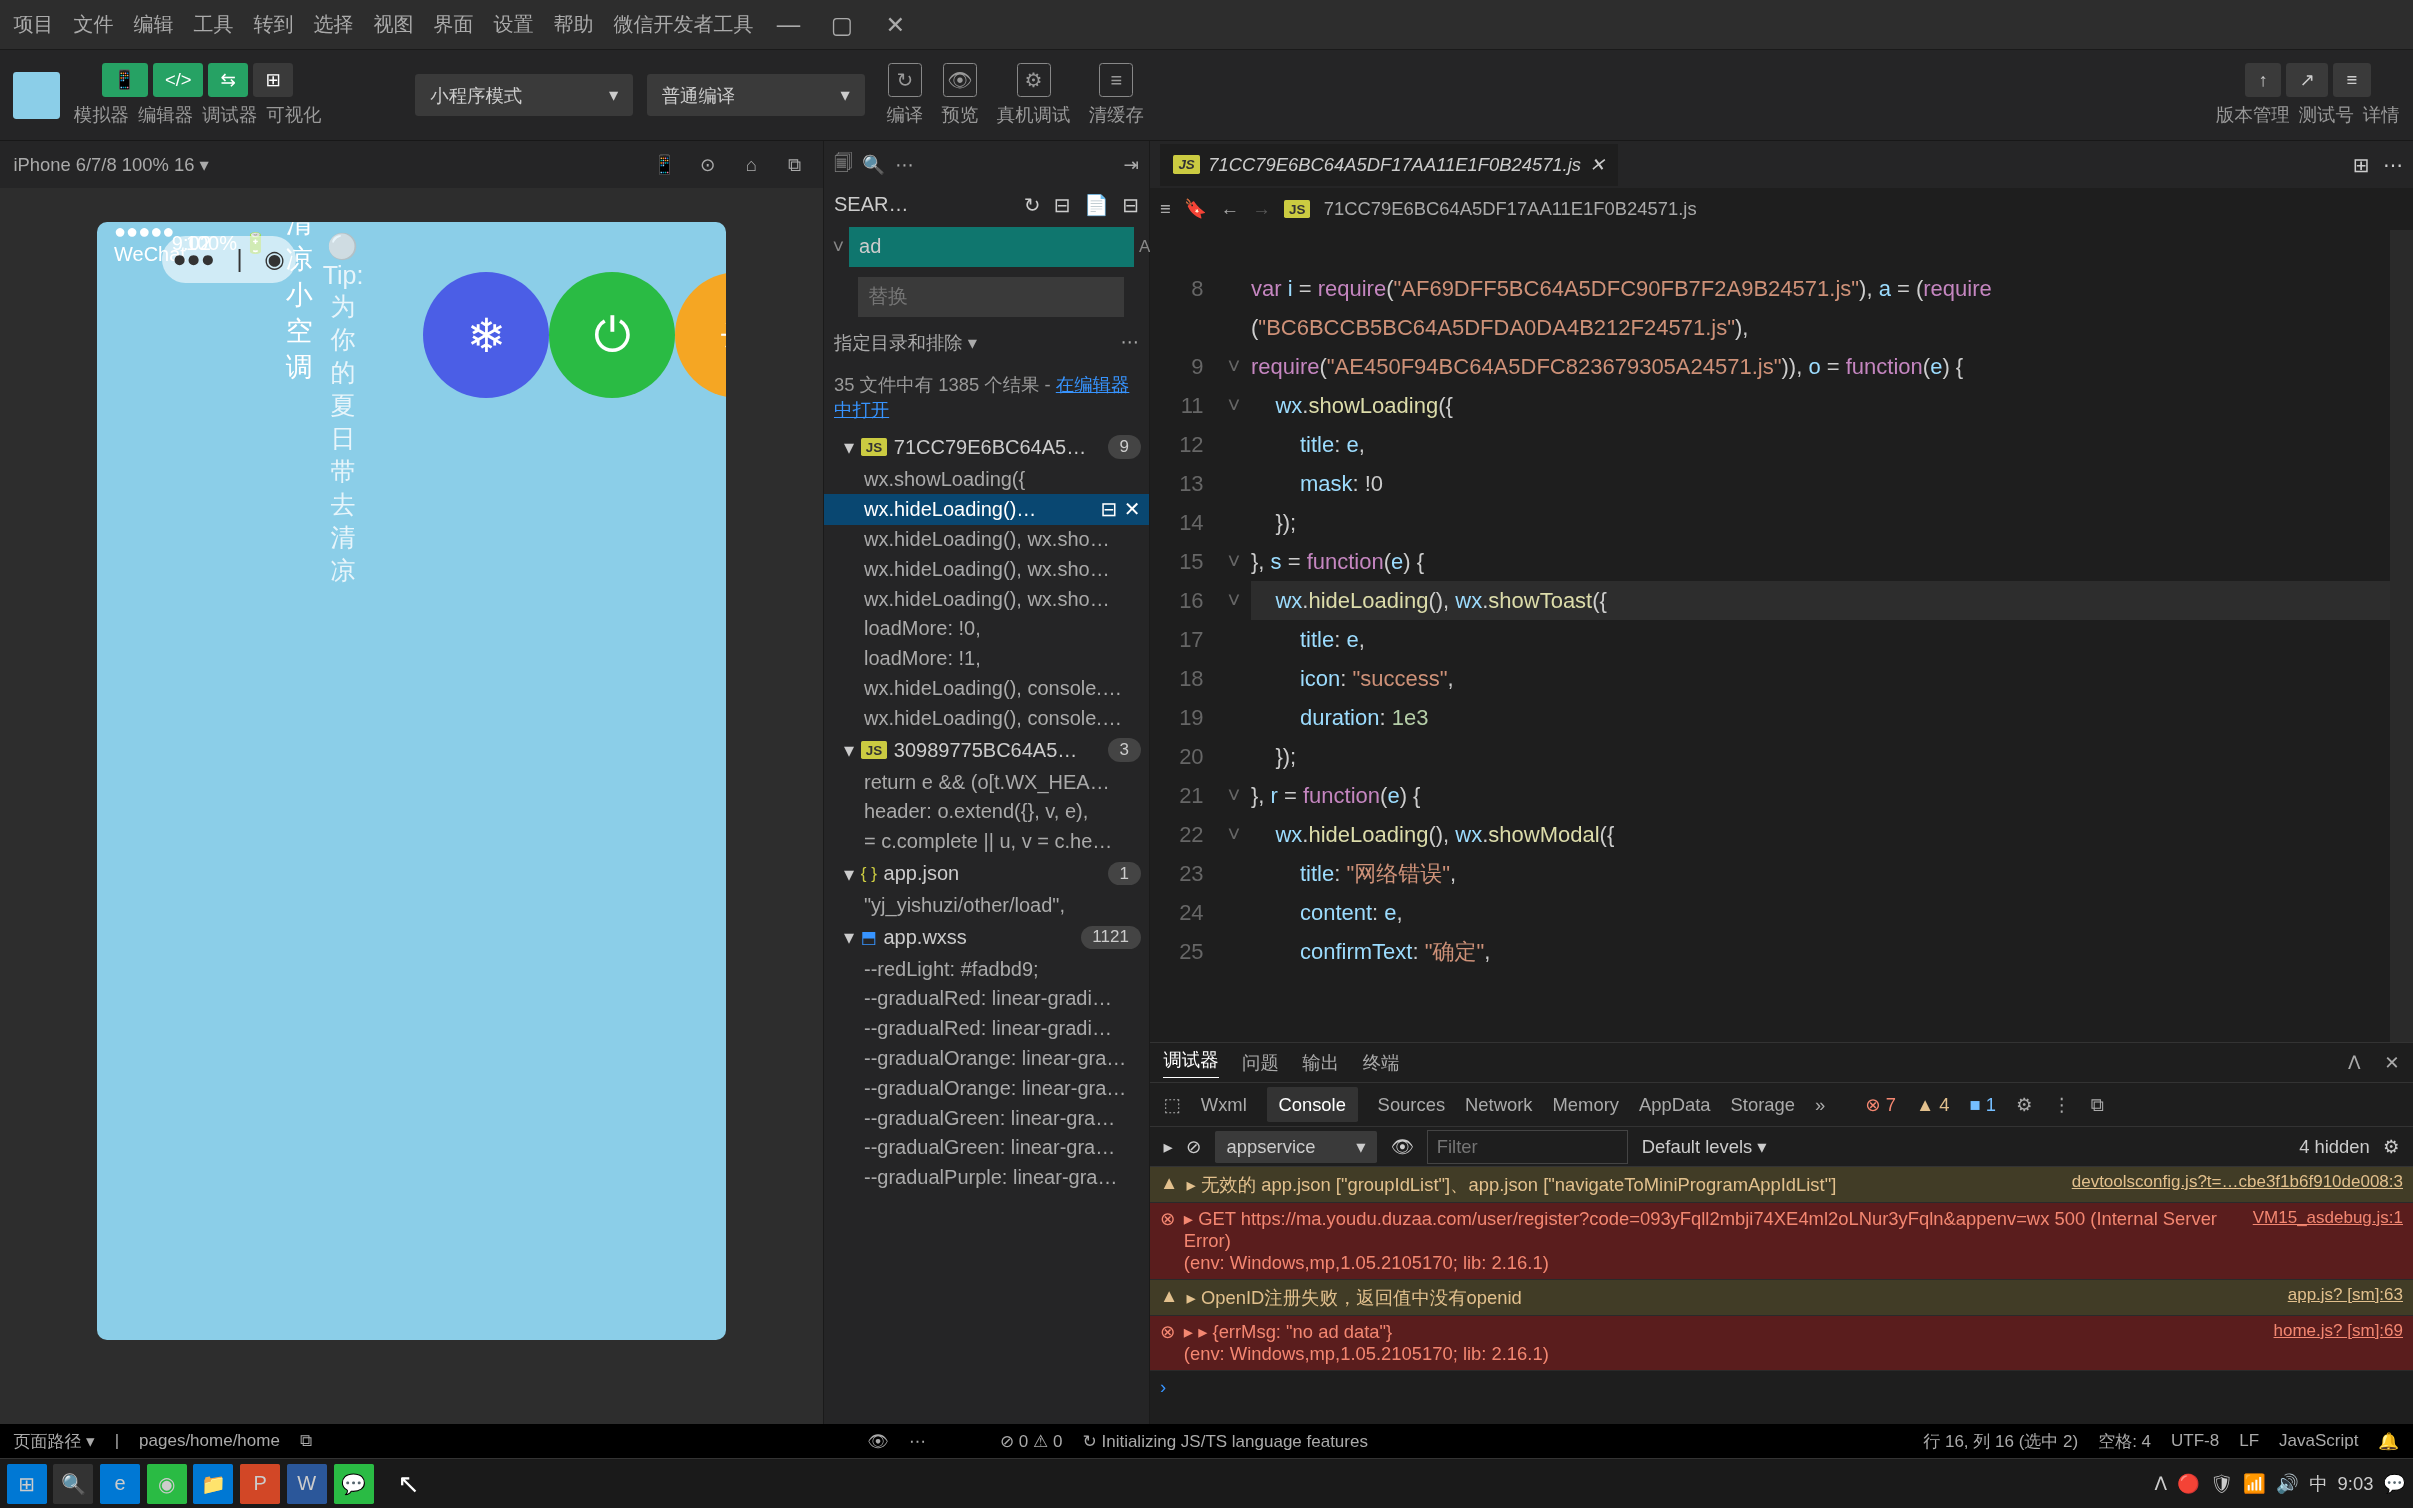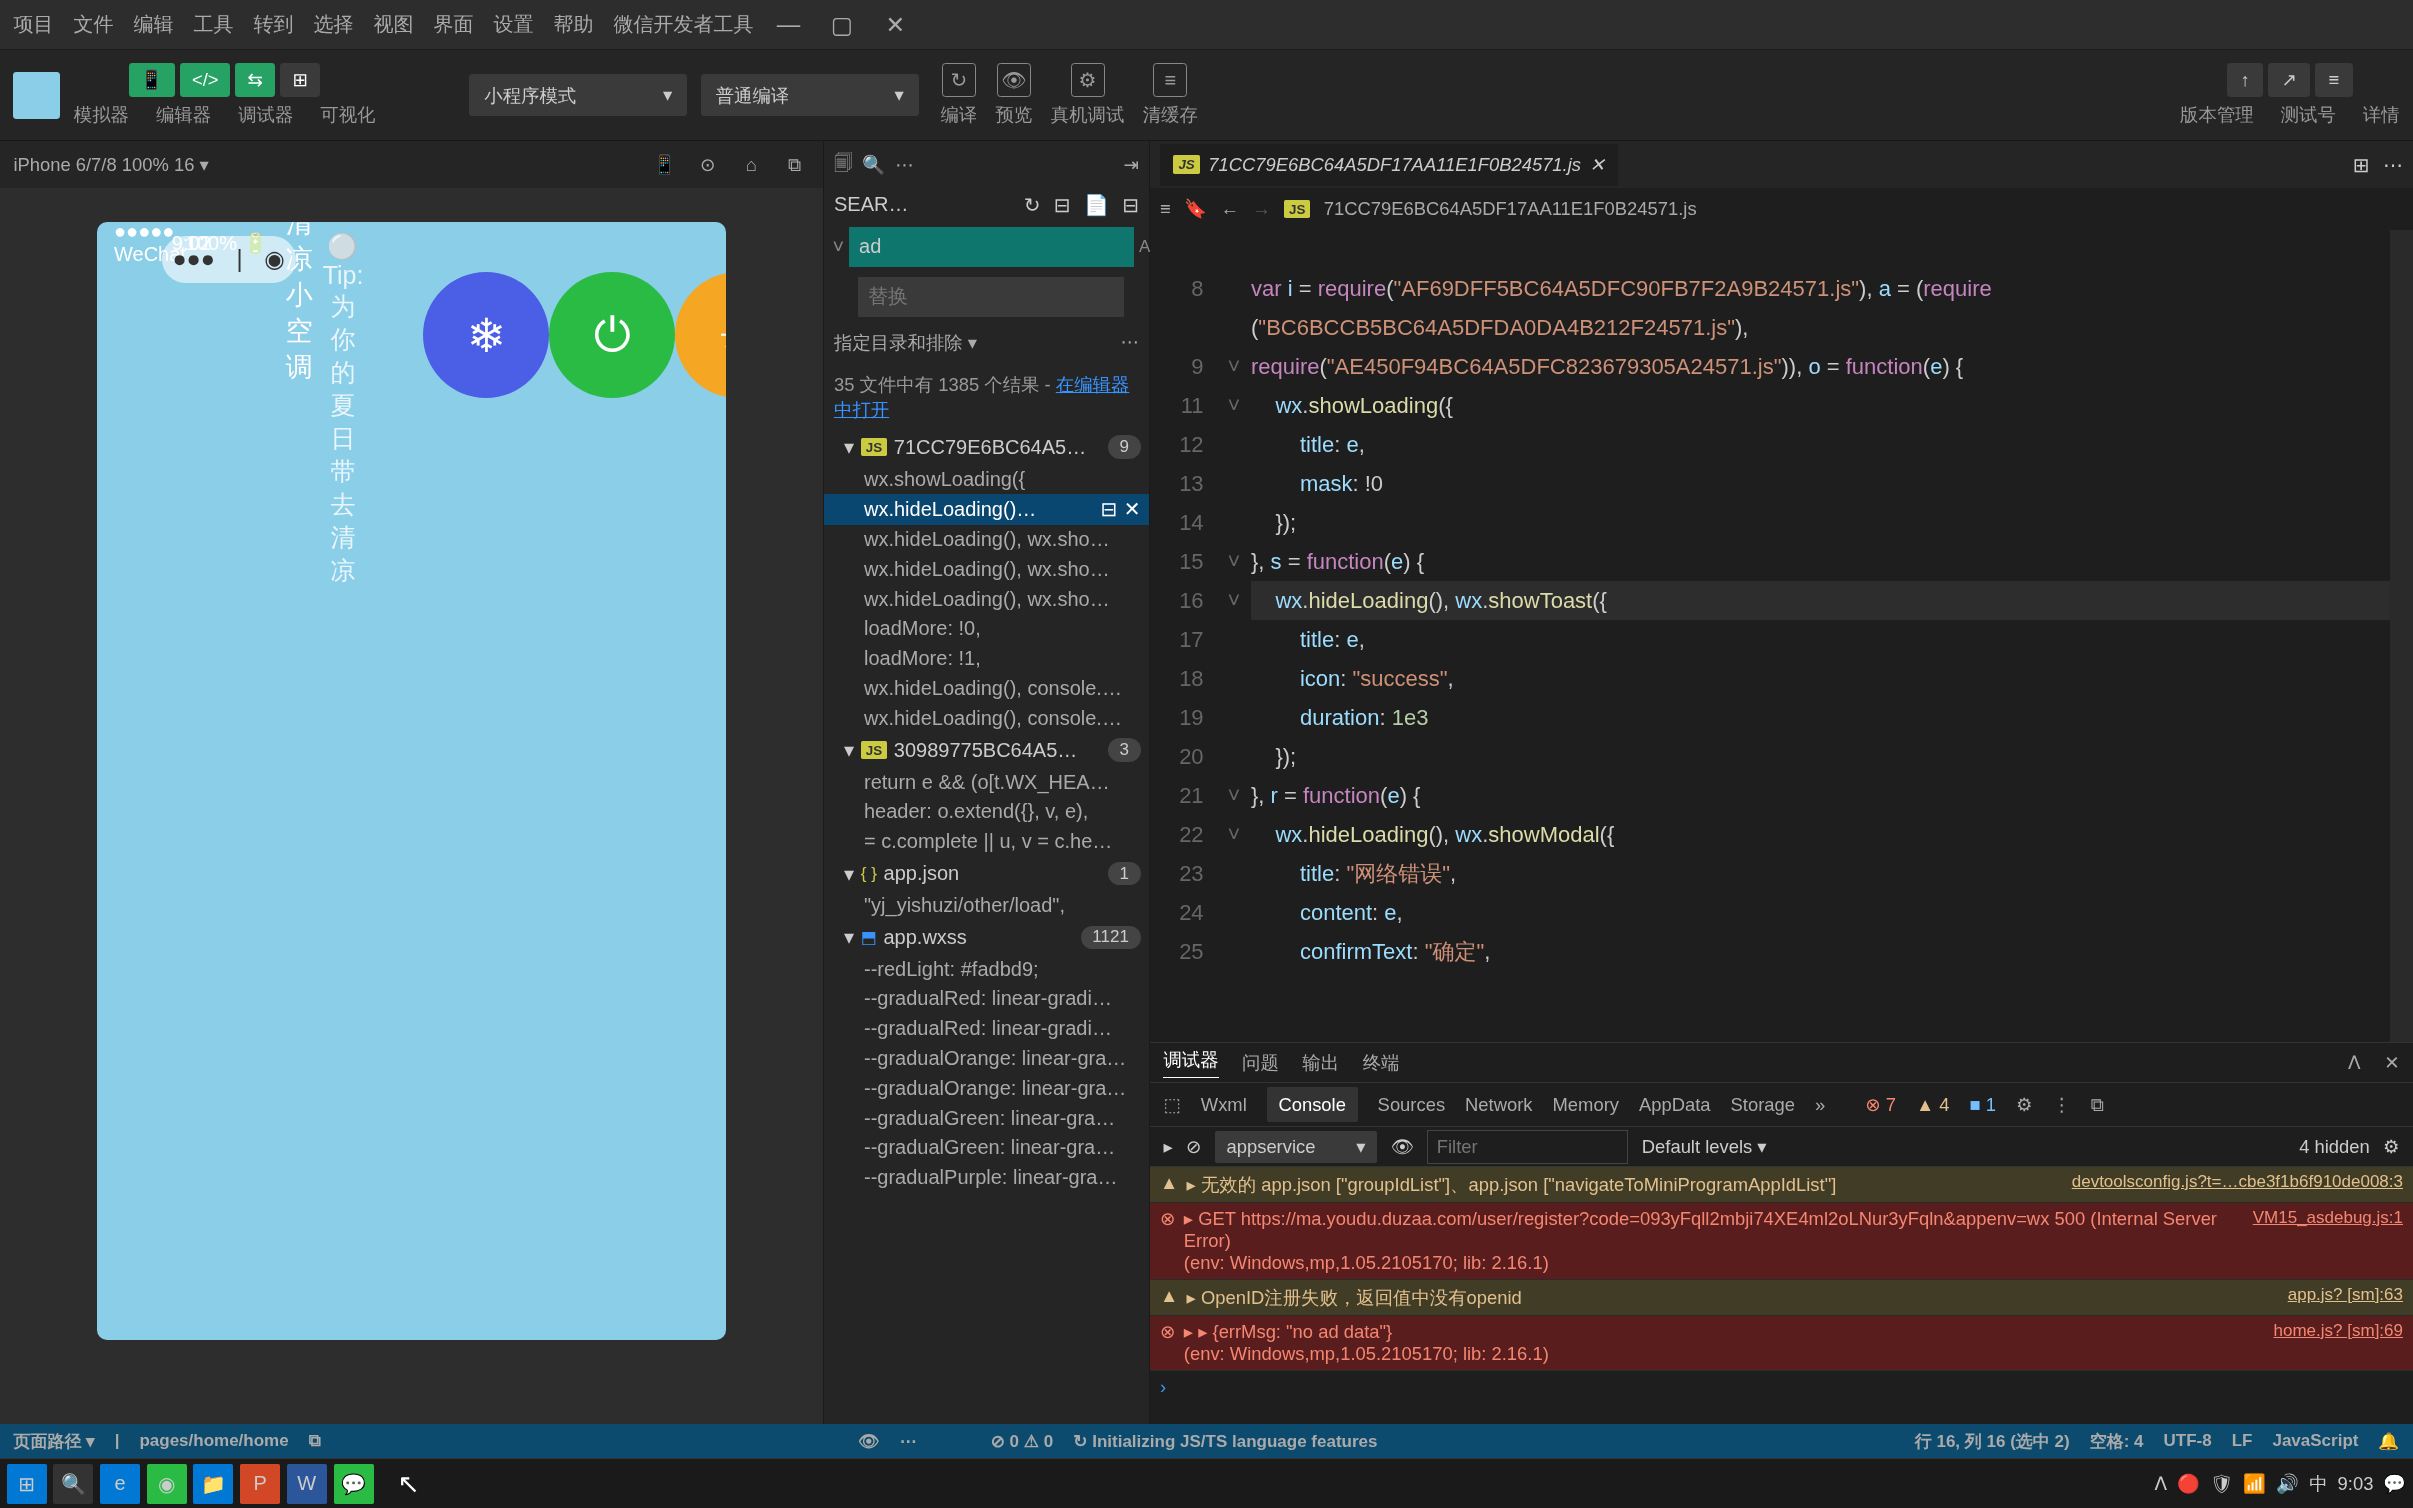--- a/index.html
+++ b/index.html
@@ -12,21 +12,21 @@
 .titlebar .winctrls { display: flex; gap: 23.5px; }
 .titlebar .winctrls span { width: 30px; height: 30px; display: flex; align-items: center; justify-content: center; color: #aaa; font-size: 23.5px; }
 
 
 .toolbar { height: 91px; background: #252526; display: flex; align-items: center; padding: 0 13.4px; border-bottom: 0.8px solid #181818; gap: 13.4px; }
 .avatar { width: 47px; height: 47px; background: #8bcee8; border-radius: 3.4px; }
 .btn-group { display: flex; gap: 5px; flex-direction: column; align-items: center; }
 .btn-row { display: flex; gap: 5px; }
 .tbtn { background: #26a264; color: #fff; padding: 6.7px 11.7px; border-radius: 3.4px; font-size: 18.4px; display: flex; align-items: center; justify-content: center; min-width: 40px; height: 34px; }
 .tbtn.g { background: #3a3a3a; }
-.tlabel { display: flex; gap: 27px; color: #999; font-size: 18.4px; justify-content: center; }
+.tlabel { display: flex; gap: 9px; color: #999; font-size: 18.4px; justify-content: center; }
 .dropdown { background: #3a3a3a; color: #ccc; padding: 8.4px 15px; border-radius: 3.4px; font-size: 18.4px; display: flex; align-items: center; gap: 34px; min-width: 218px; justify-content: space-between; }
 .tool-icons { display: flex; gap: 18.4px; margin-left: 8.4px; }
 .tool-icon-col { display: flex; flex-direction: column; align-items: center; gap: 5px; color: #999; font-size: 18.4px; }
 .tool-icon-col .ico { width: 34px; height: 34px; border: 1.7px solid #888; border-radius: 3.4px; display: flex; align-items: center; justify-content: center; font-size: 20px; }
 .toolbar-right { margin-left: auto; display: flex; gap: 13.4px; }
 .rbtn { background: #3a3a3a; color: #ccc; padding: 8.4px 13.4px; border-radius: 3.4px; font-size: 18.4px; display:flex;align-items:center;justify-content:center;height:34px;}
 
 
 .main { display: flex; height: calc(100% - 225px); }
 
@@ -111,21 +111,21 @@
 .console-lines { flex: 1; overflow: auto; font-family: Consolas, monospace; font-size: 18.4px; }
 .cline { display: flex; padding: 5px 10px; gap: 8.4px; align-items: flex-start; border-bottom: 0.8px solid #2a2a2a; }
 .cline.warn { background: #413c26; color: #e2c08d; }
 .cline.err { background: #5a1d1d; color: #f48771; }
 .cline .msg { flex: 1; }
 .cline .src { color: #888; text-decoration: underline; font-size: 17px; white-space: nowrap; }
 .cline.warn .src, .cline.err .src { color: inherit; }
 .prompt { color: #3794ff; padding: 5px 10px; }
 
 
-.statusbar { height: 34px; background: #0c4a6e; display: flex; align-items: center; padding: 0 13.4px; font-size: 17px; color: #aaa; gap: 20px; font-weight: bold; }
+.statusbar { height: 34px; background: #000000; display: flex; align-items: center; padding: 0 13.4px; font-size: 17px; color: #aaa; gap: 20px; }
 .statusbar .flex1 { flex: 1; }
 
 
 .taskbar { height: 50px; background: #1a1a1a; display: flex; align-items: center; padding: 0 6.7px; gap: 6.7px; border-top: 0.8px solid #333; }
 .tb-item { width: 40px; height: 40px; background: #333; border-radius: 1.7px; display: flex; align-items: center; justify-content: center; font-size: 20px; }
 .taskbar .tray { margin-left: auto; display: flex; gap: 10px; align-items: center; color: #ccc; font-size: 18.4px; }
 </style>
 </head>
 <body>
 

